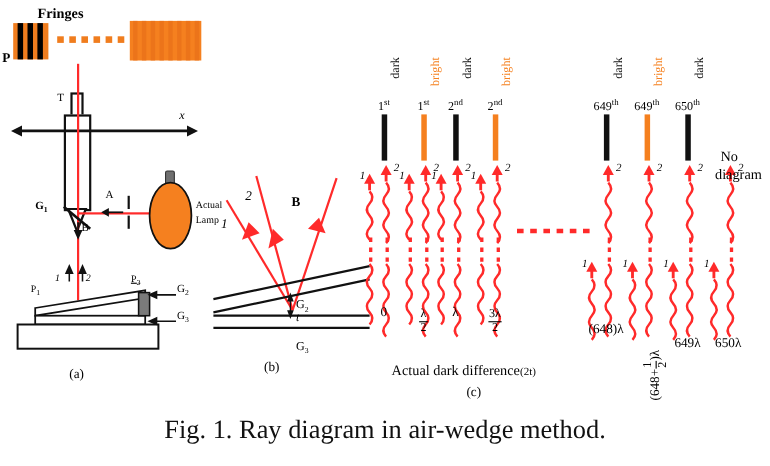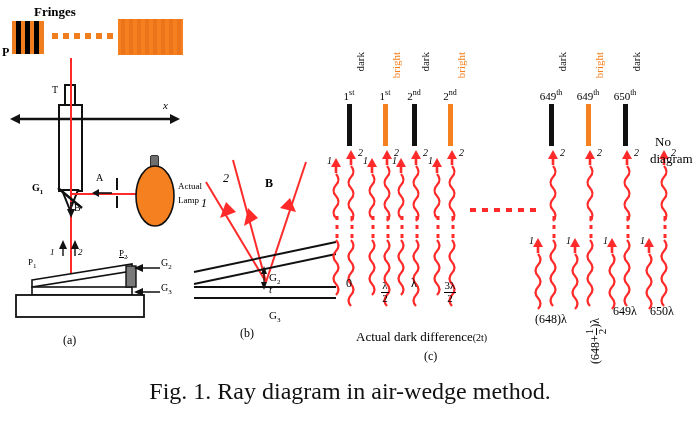--- a/index.html
+++ b/index.html
@@ -351,21 +351,21 @@
         <path d="M 7 0 q 5 5.5 0 11 q -5 5.5 0 11 q 5 5.5 0 11 q -5 5.5 0 11 q 5 5.5 0 11 q -5 5.5 0 11" fill="none" stroke="#ff2a2a" stroke-width="2.2"></path>
       </svg>
       <svg style="left:533px;top:238px;width:12px;height:16px;">
         <line x1="5" y1="15" x2="5" y2="6" stroke="#ff2a2a" stroke-width="2.6"></line>
         <polygon points="5,0 0,9 10,9" fill="#ff2a2a"></polygon>
       </svg>
       <div class="num" style="left: 529px; top: 235px;">1</div>
       <svg style="left:531px;top:254px;width:16px;height:46px;">
         <path d="M 7 0 q 5 5.5 0 11 q -5 5.5 0 11 q 5 5.5 0 11 q -5 5.5 0 11 q 5 5.5 0 11" fill="none" stroke="#ff2a2a" stroke-width="2.2"></path>
       </svg>
-      <div class="pd" style="left: 527px; width: 48px; top: 312px;">(648)λ</div>
+      <div class="pd" style="left: 527px; width: 48px; top: 292px;">(648)λ</div>
       <div class="vlabel" style="left: 593px; top: 52px; transform: rotate(-90deg) translate(-100%, 0px); color: rgb(245, 128, 31);">bright</div>
       <div class="ordlabel" style="left: 571px; top: 88px; width: 34px;">649<span class="sup">th</span></div>
       <div class="fbar bright" style="left: 586px; top: 104px;"></div>
       <svg style="left:585px;top:150px;width:12px;height:16px;">
         <line x1="5" y1="15" x2="5" y2="6" stroke="#ff2a2a" stroke-width="2.6"></line>
         <polygon points="5,0 0,9 10,9" fill="#ff2a2a"></polygon>
       </svg>
       <div class="num" style="left: 597px; top: 147px;">2</div>
       <svg style="left:583px;top:166px;width:16px;height:48px;">
         <path d="M 7 0 q 5 5.5 0 11 q -5 5.5 0 11 q 5 5.5 0 11 q -5 5.5 0 11 q 5 5.5 0 11" fill="none" stroke="#ff2a2a" stroke-width="2.2"></path>

